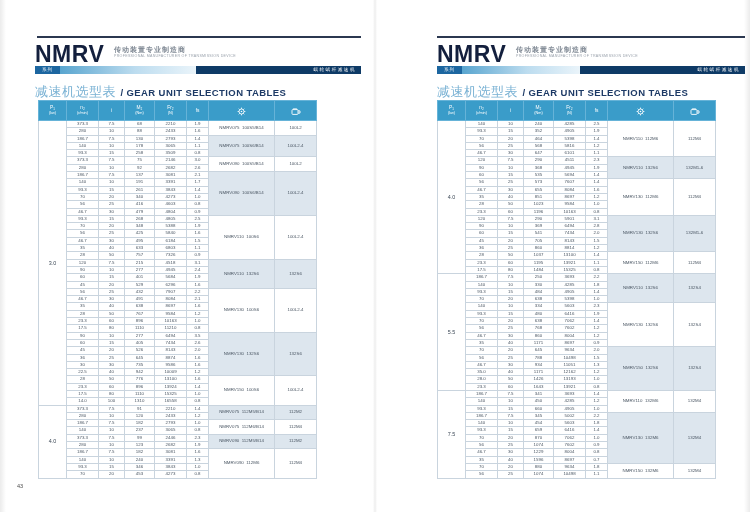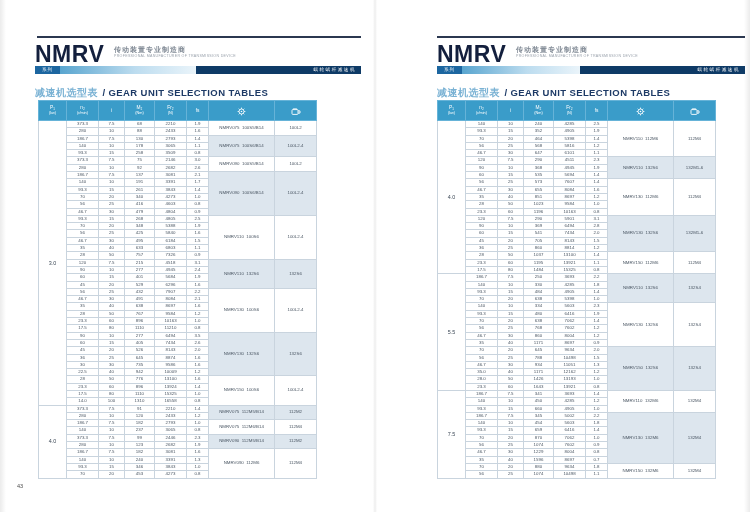--- a/index.html
+++ b/index.html
@@ -18,21 +18,21 @@
   .tagline{position:absolute;top:46px;}
   .tagline .cn{font-size:7px;font-weight:bold;color:#828b96;letter-spacing:1px;line-height:8px;}
   .tagline .en{font-size:3.6px;color:#9aa2ac;letter-spacing:.3px;line-height:5px;text-transform:uppercase;}
 
   .bar{position:absolute;top:66px;height:8px;display:flex;}
   .bar .seg1{width:25px;background:#1c66a0;color:#fff;font-size:4.6px;line-height:8px;text-align:center;letter-spacing:1px;}
   .bar .seg2{flex:1;background:linear-gradient(90deg,#59a5cf,#bcdcef 55%,#eaf4fa);}
   .bar .seg3{width:160px;background:#0e3a66;color:#fff;font-size:4.6px;line-height:8px;text-align:right;padding-right:5px;letter-spacing:1.5px;}
 
   .title{position:absolute;top:82px;white-space:nowrap;}
-  .title .cn{font-size:10px;color:#7ab2d4;font-weight:bold;letter-spacing:.5px;text-align:center;}
+  .title .cn{font-size:13px;color:#7ab2d4;font-weight:normal;letter-spacing:.5px;text-align:center;}
   .title .en{font-size:9.5px;color:#1d3a66;font-weight:bold;letter-spacing:.4px;}
 
   .tbl{position:absolute;top:100px;border-collapse:collapse;table-layout:fixed;width:278px;}
   .tbl th,.tbl td{border:0.5px solid #c9d4de;padding:0;text-align:center;vertical-align:middle;overflow:hidden;}
   .tbl thead th{background:#3a9cc9;border-color:#66b3d8;height:19px;font-weight:normal;color:#fff;}
   .h-lab{font-size:4.8px;line-height:6px;}
   .h-unit{font-size:3.8px;line-height:5px;}
   .tbl tbody td{font-size:4.4px;height:6.3px;line-height:6.3px;color:#4a5663;background:#fff;white-space:pre;}
   .tbl td.p1cell{font-size:5.4px;color:#3c4856;background:#fff;}
   .tbl td.shaded{background:#dde6ee;}

